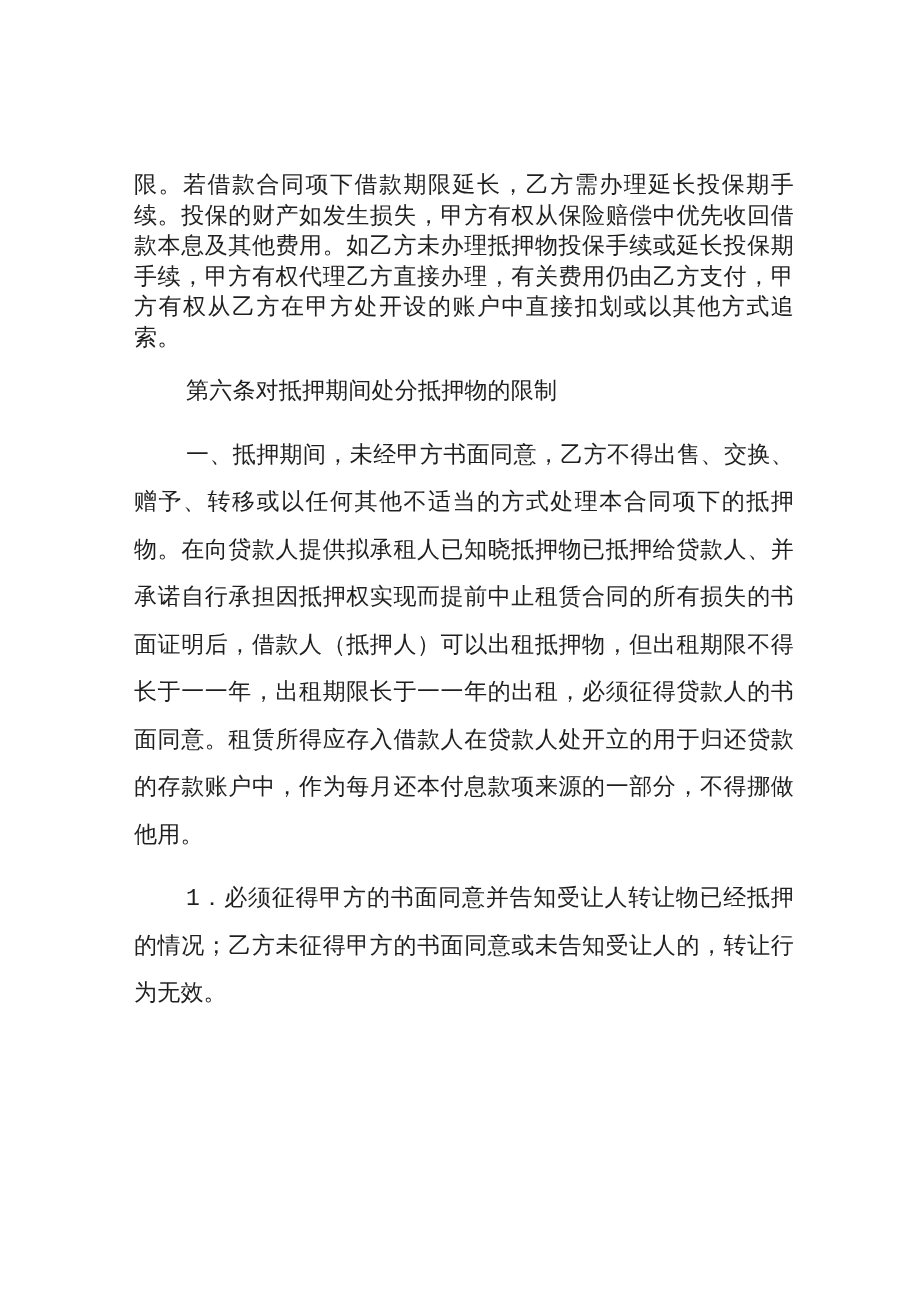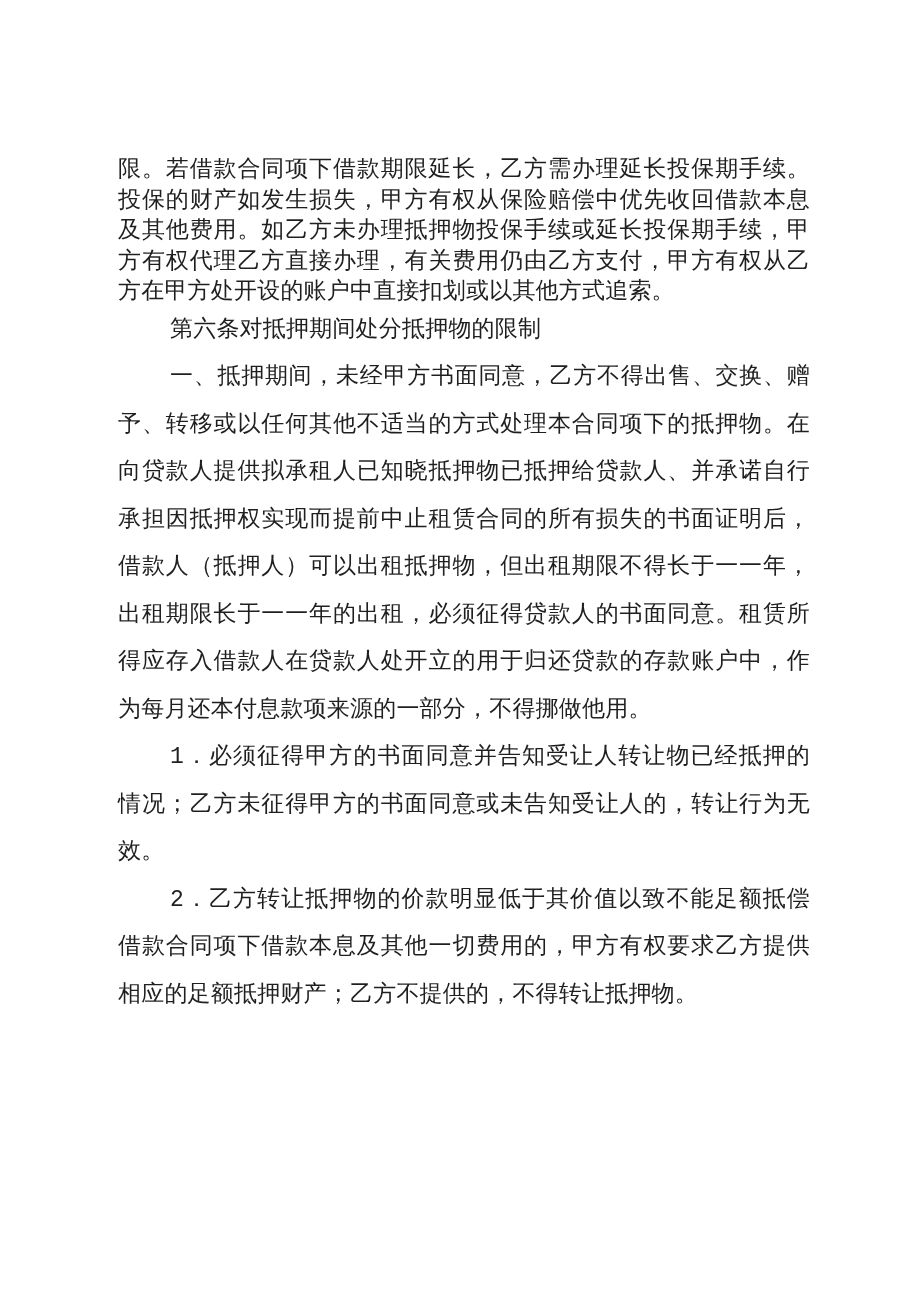--- a/index.html
+++ b/index.html
@@ -20,21 +20,21 @@
     top: 154px;
     width: 692px;
     font-family: "Liberation Serif", "DejaVu Serif", serif;
     font-size: 23px;
     color: #1f1f1f;
     text-align: justify;
     text-justify: inter-character;
     letter-spacing: 0.2px;
   }
   .content p {
-    margin: 0;
+    margin: 16px;
     padding: 0;
   }
   .p-tight {
     line-height: 30.5px;
     text-indent: 0;
   }
   .p-loose {
     line-height: 47.5px;
     font-family: Liberation Mono, monospace;
   }
@@ -55,17 +55,16 @@
 
     <p class="p-tight">限。若借款合同项下借款期限延长，乙方需办理延长投保期手续。投保的财产如发生损失，甲方有权从保险赔偿中优先收回借款本息及其他费用。如乙方未办理抵押物投保手续或延长投保期手续，甲方有权代理乙方直接办理，有关费用仍由乙方支付，甲方有权从乙方在甲方处开设的账户中直接扣划或以其他方式追索。</p>
 
     <p class="p-loose indent m-heading">第六条对抵押期间处分抵押物的限制</p>
 
     <p class="p-loose indent">一、抵押期间，未经甲方书面同意，乙方不得出售、交换、赠予、转移或以任何其他不适当的方式处理本合同项下的抵押物。在向贷款人提供拟承租人已知晓抵押物已抵押给贷款人、并承诺自行承担因抵押权实现而提前中止租赁合同的所有损失的书面证明后，借款人（抵押人）可以出租抵押物，但出租期限不得长于一一年，出租期限长于一一年的出租，必须征得贷款人的书面同意。租赁所得应存入借款人在贷款人处开立的用于归还贷款的存款账户中，作为每月还本付息款项来源的一部分，不得挪做他用。</p>
 
 
     <p class="p-loose indent m-sub1">1．必须征得甲方的书面同意并告知受让人转让物已经抵押的情况；乙方未征得甲方的书面同意或未告知受让人的，转让行为无效。</p>
 
-    <p class="p-loose indent m-sub2">2．乙方转让抵押物的价款明显低于其价值以致不能足额抵偿借款合同项下借款本息及其他一切费用的，甲方有权要求乙方提供相应的足额抵押财产；乙方不提供的，不得转让抵押物。</p>
 
 
   </div>
 </div>
 
 </body></html>

